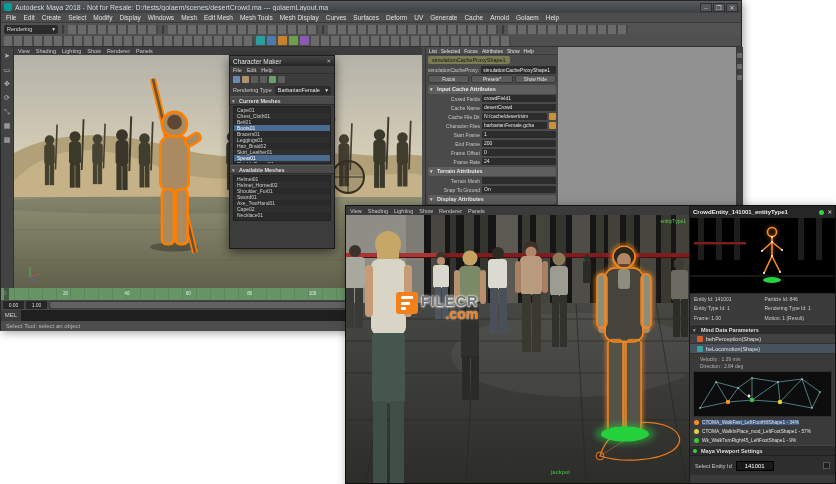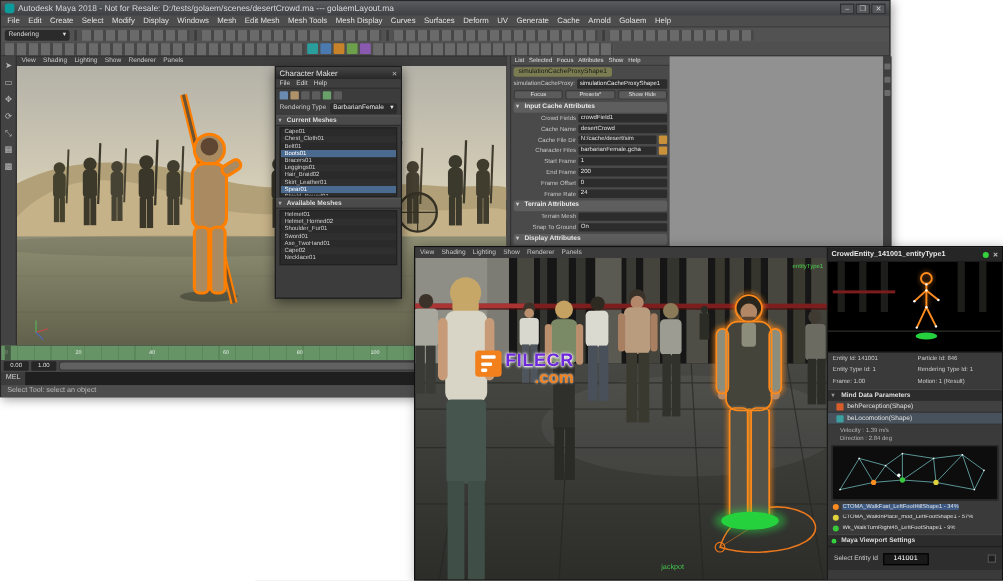--- a/index.html
+++ b/index.html
@@ -156,21 +156,21 @@
     font-size:6px; text-align:center; }
   .p-chk { width:7px; height:7px; background:#1f1f1f; border:1px solid #555; margin-left:auto; }
 
   
   #watermark { position:absolute; left:396px; top:292px; z-index:9; display:flex; gap:3px; align-items:flex-start; }
   .wm-logo { width:22px; height:22px; background:#f2811d; border-radius:3px; padding:4px 5px;
     display:flex; flex-direction:column; justify-content:space-between; }
   .wm-logo i { display:block; height:3px; background:#fff; border-radius:1px; }
   .wm-logo i:nth-child(1){ width:12px; } .wm-logo i:nth-child(2){ width:9px; } .wm-logo i:nth-child(3){ width:5px; }
   .wm-textwrap { position:relative; }
-  .wm-text { font-size:15px; font-weight:800; color:#6d28d9; letter-spacing:.5px;
+  .wm-text { font-size:15px; font-weight:800; color:#737373; letter-spacing:.5px;
     text-shadow:0 0 1px #fff,0 0 3px #fff,0 1px 2px #fff; }
   .wm-com { position:absolute; right:0; top:14px; font-size:14px; font-weight:700; color:#f2811d;
     text-shadow:0 0 2px #fff; }
 </style>
 </head>
 <body>
 
 <div id="stage">
 
   <div id="maya-window">

